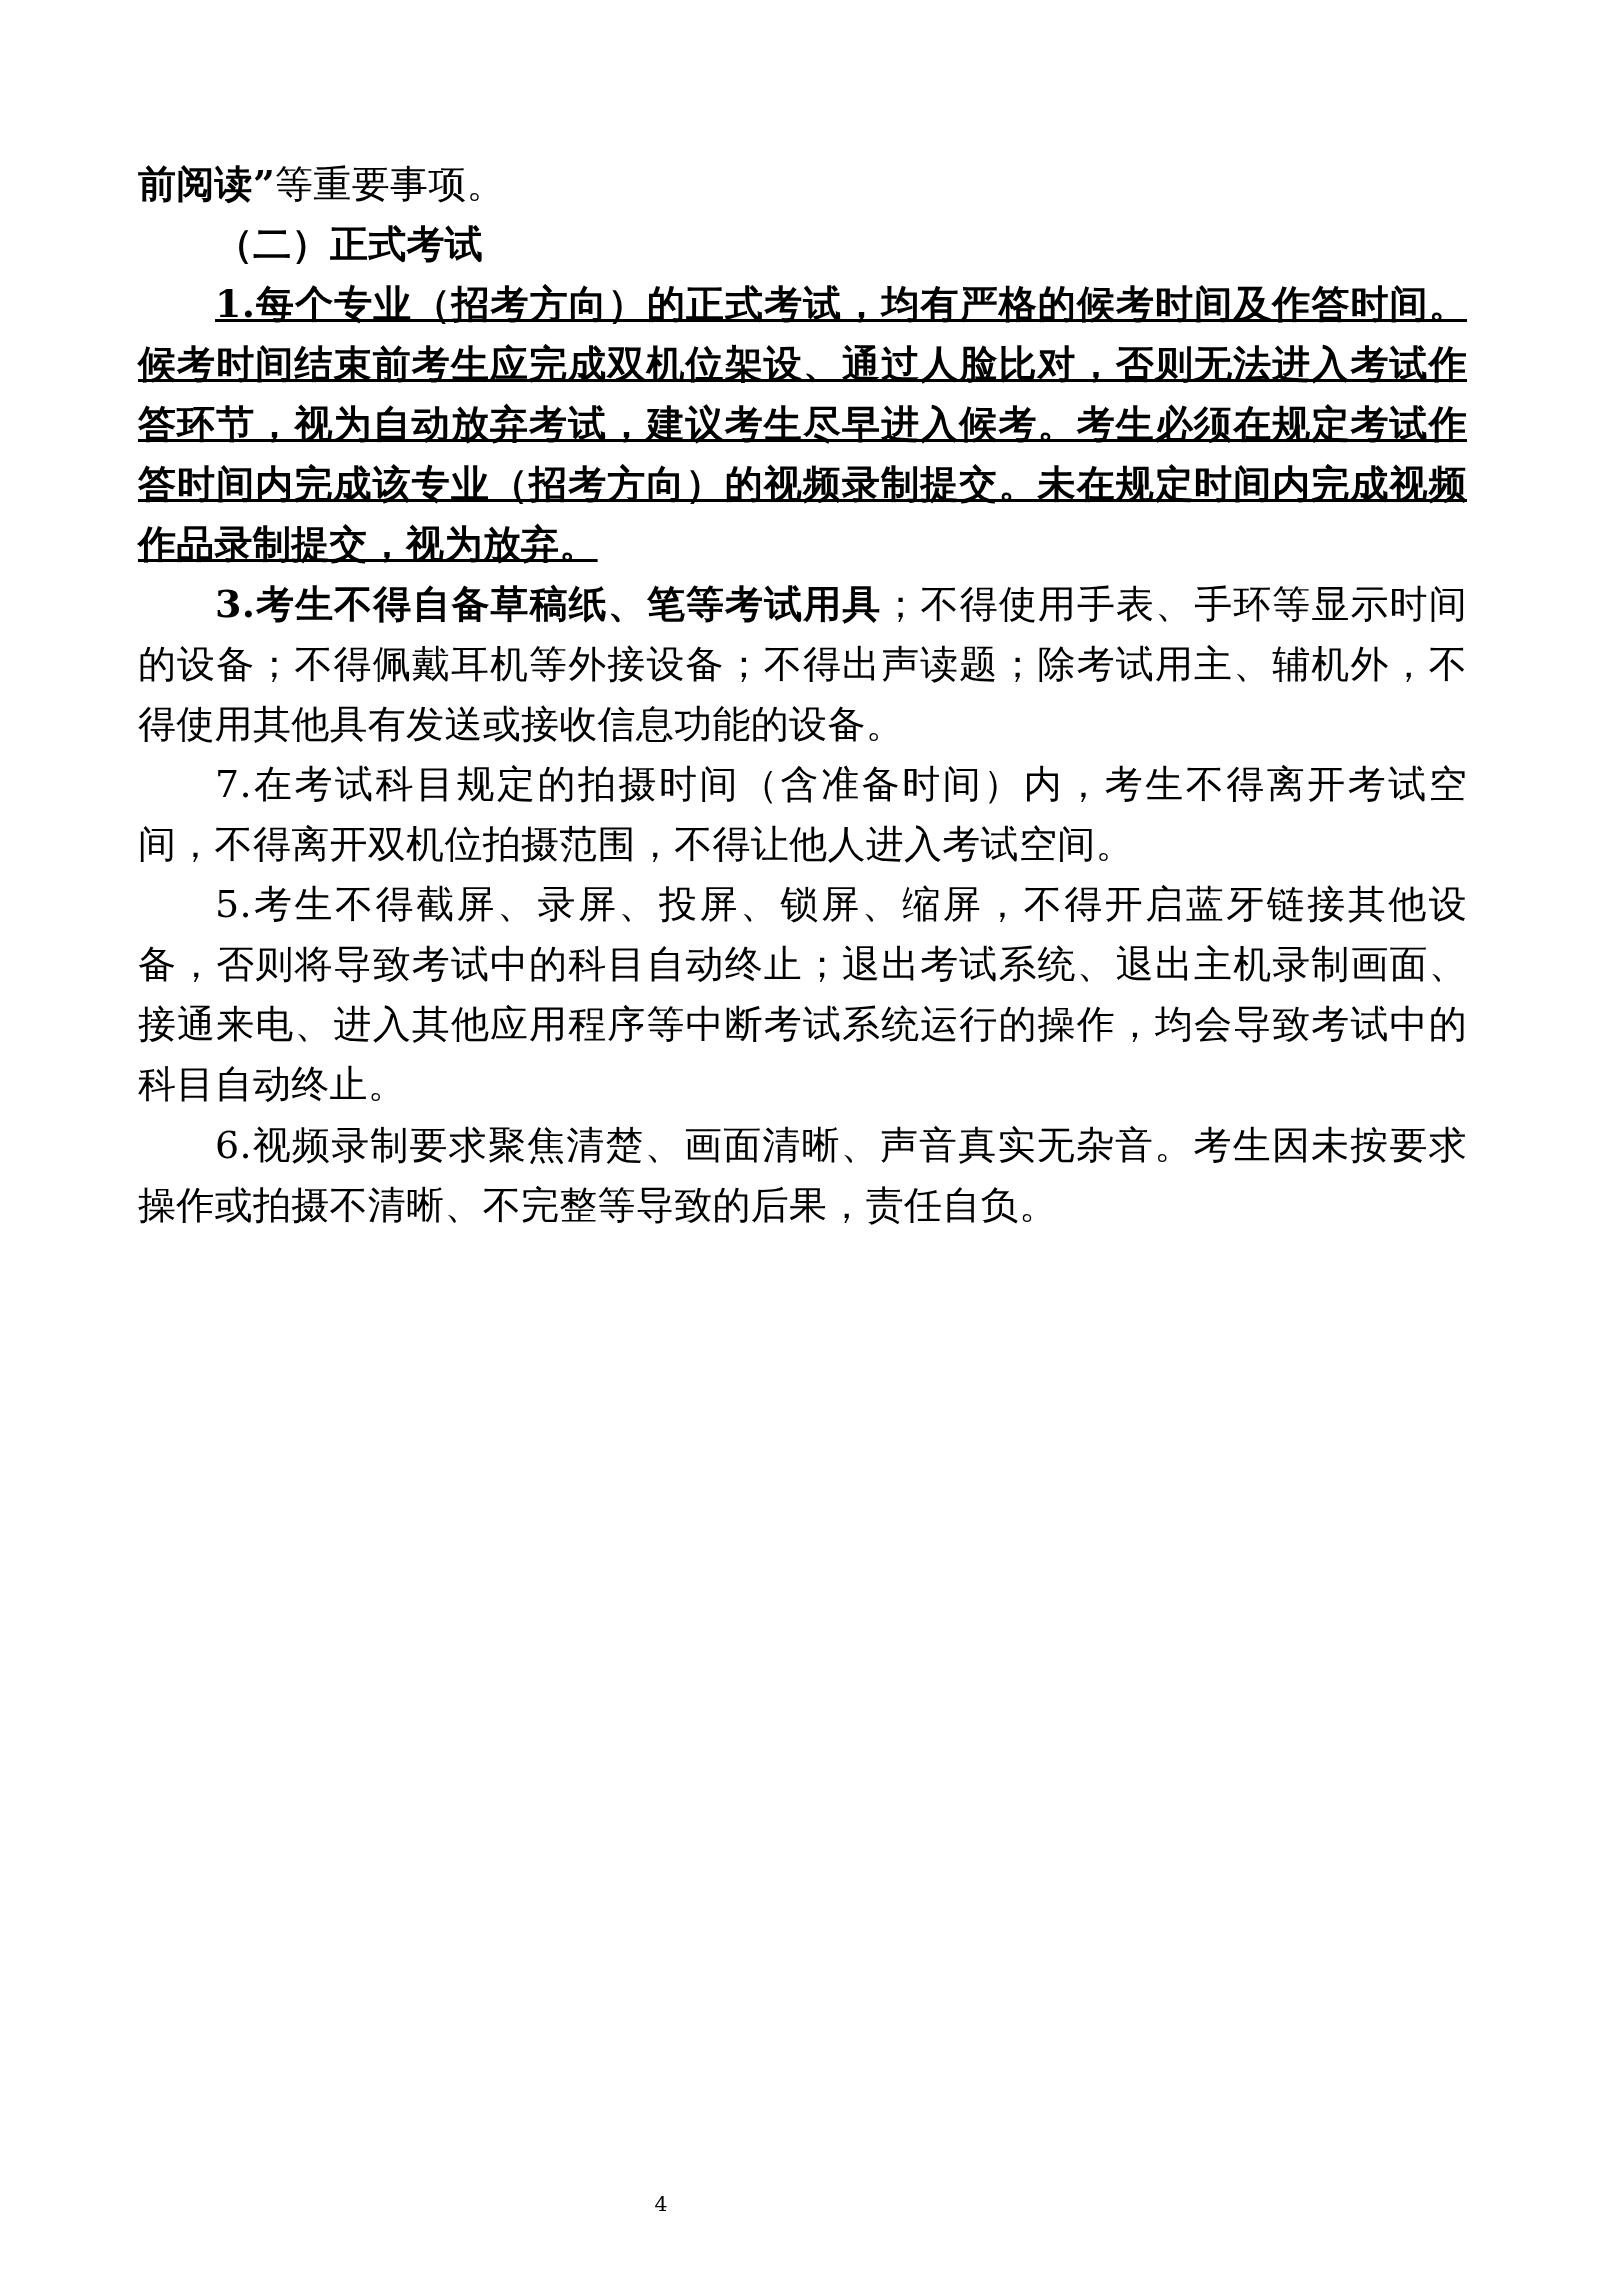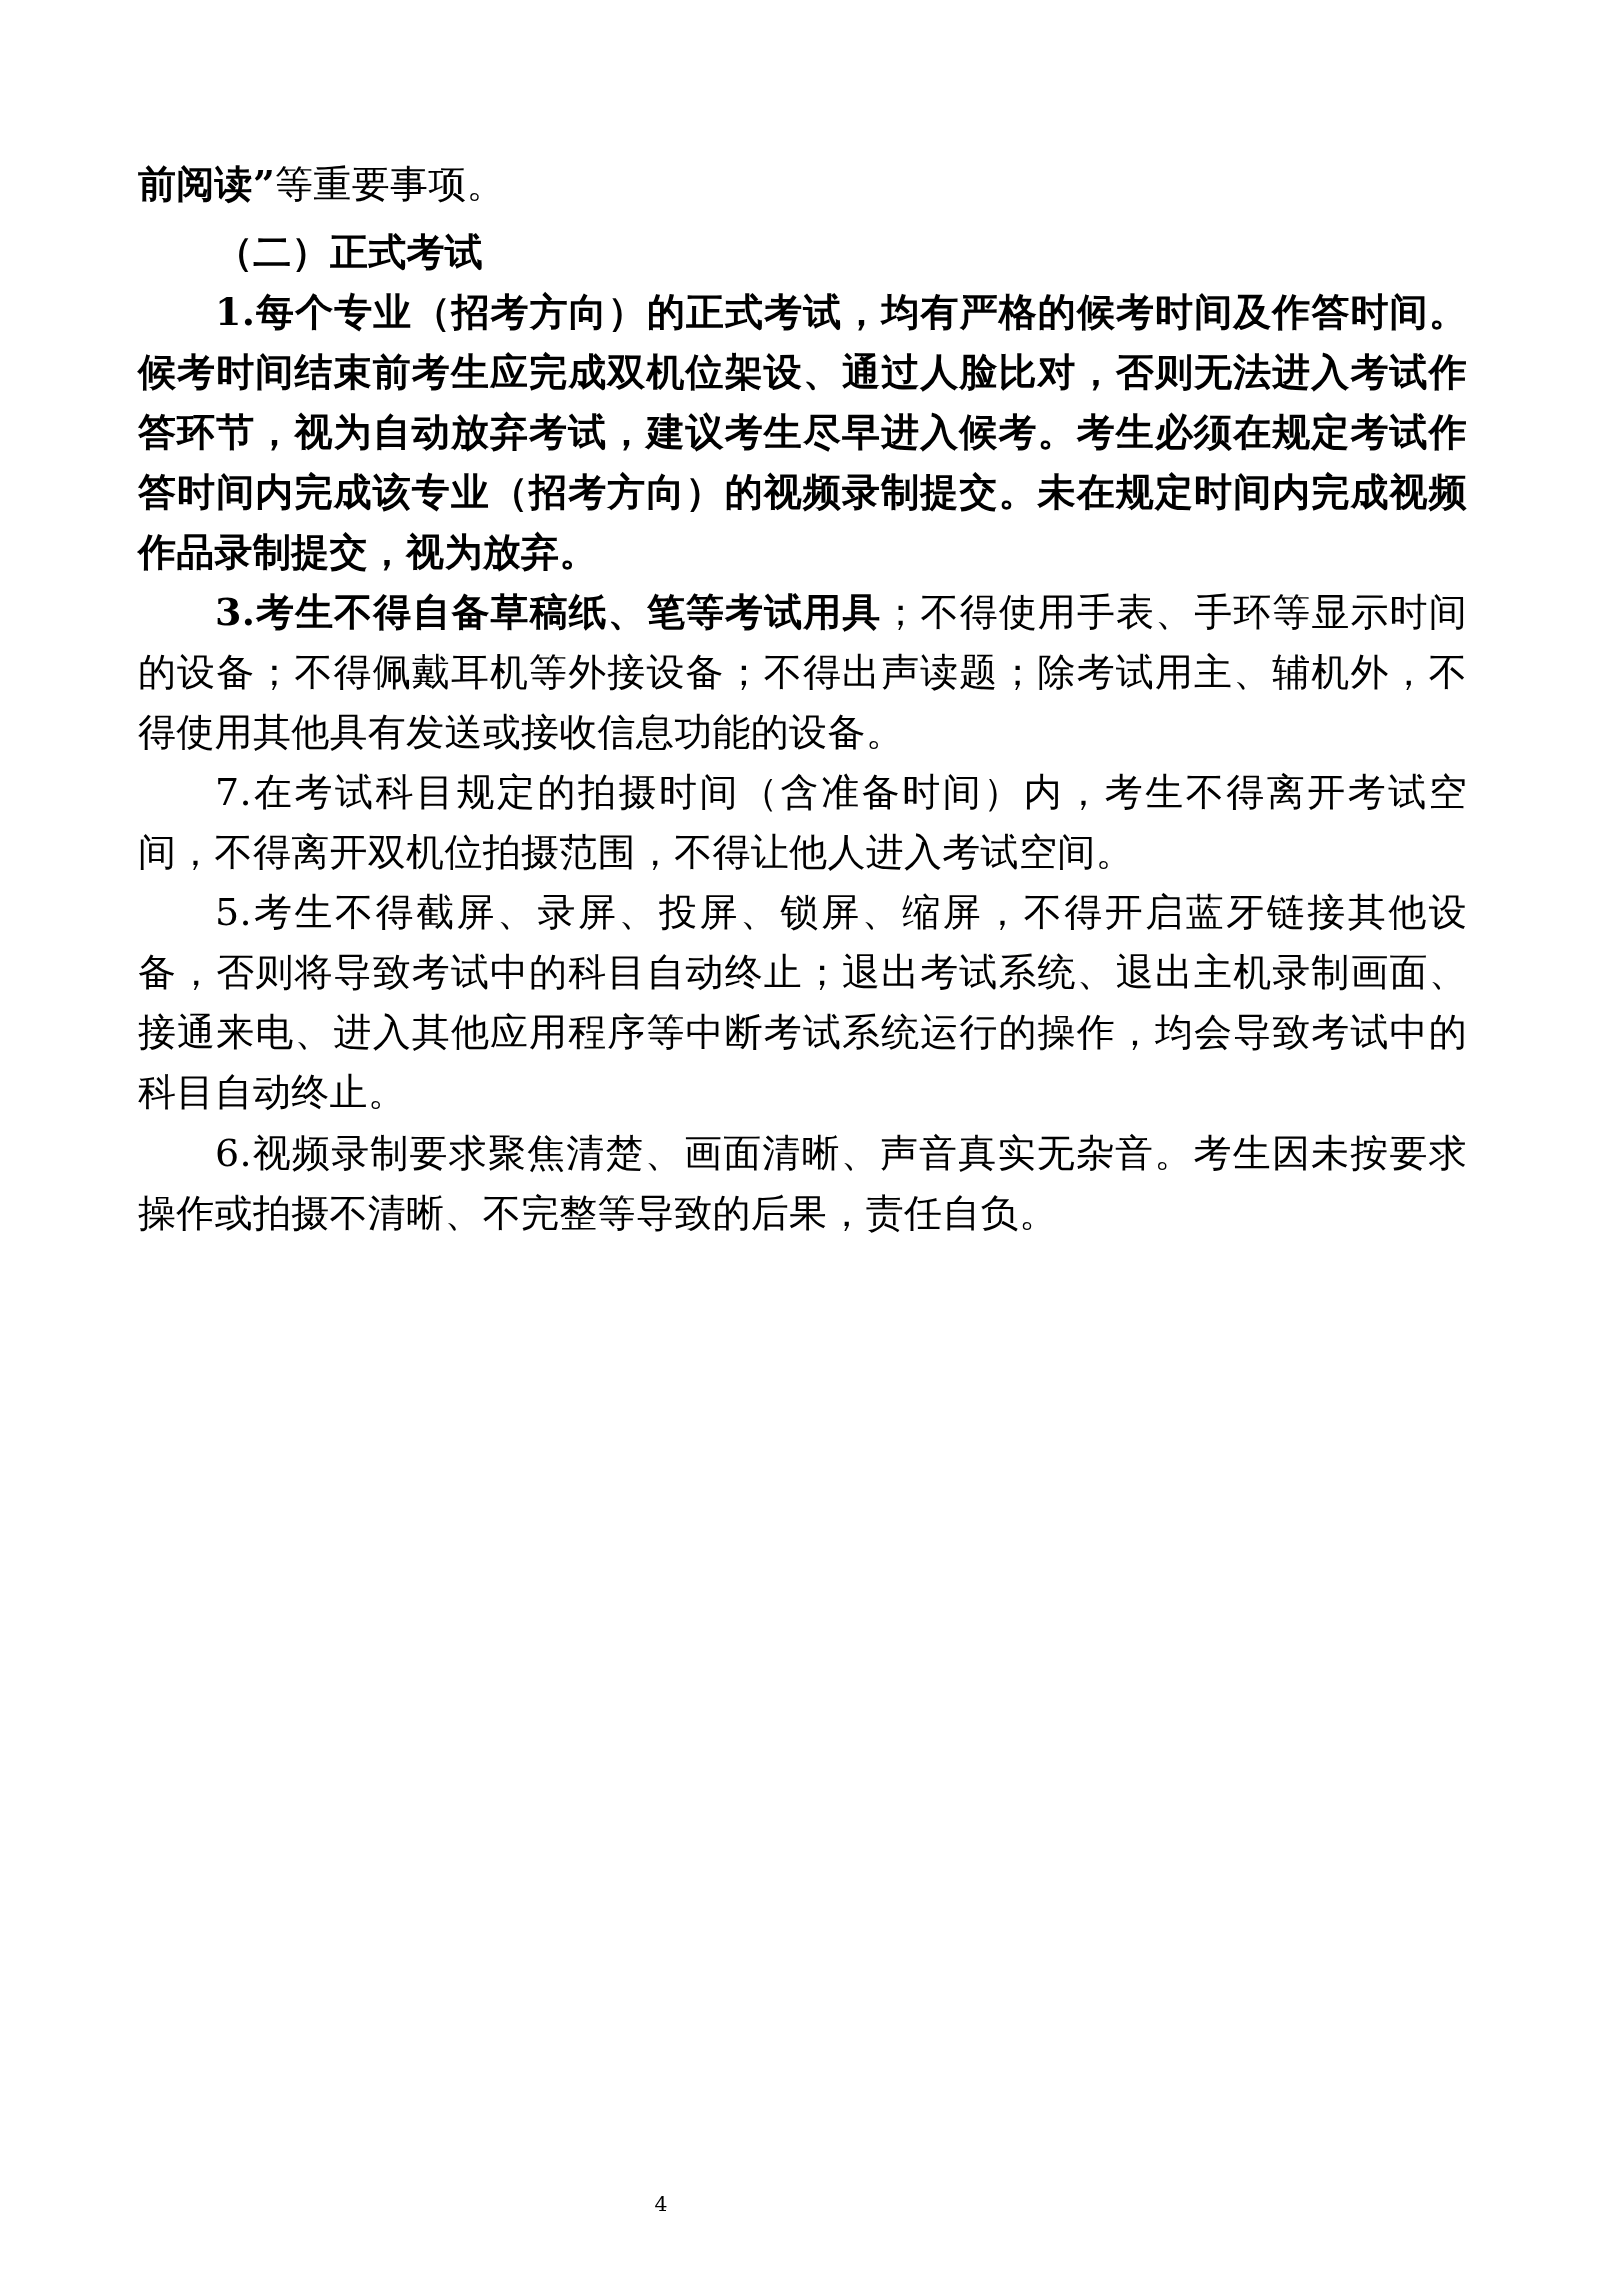--- a/index.html
+++ b/index.html
@@ -36,25 +36,25 @@
   }
   p.cont {
     text-indent: 0;
   }
   p.indent {
     text-indent: 77px;
   }
   p.heading {
     text-indent: 77px;
     font-weight: bold;
-    margin-top: 8px;
   }
   p.bold {
     text-indent: 77px;
     font-weight: bold;
+    text-decoration: underline;
   }
   .b {
     font-weight: bold;
   }
   .page-number {
     position: absolute;
     left: 0;
     right: 0;
     bottom: 95px;
     text-align: center;

